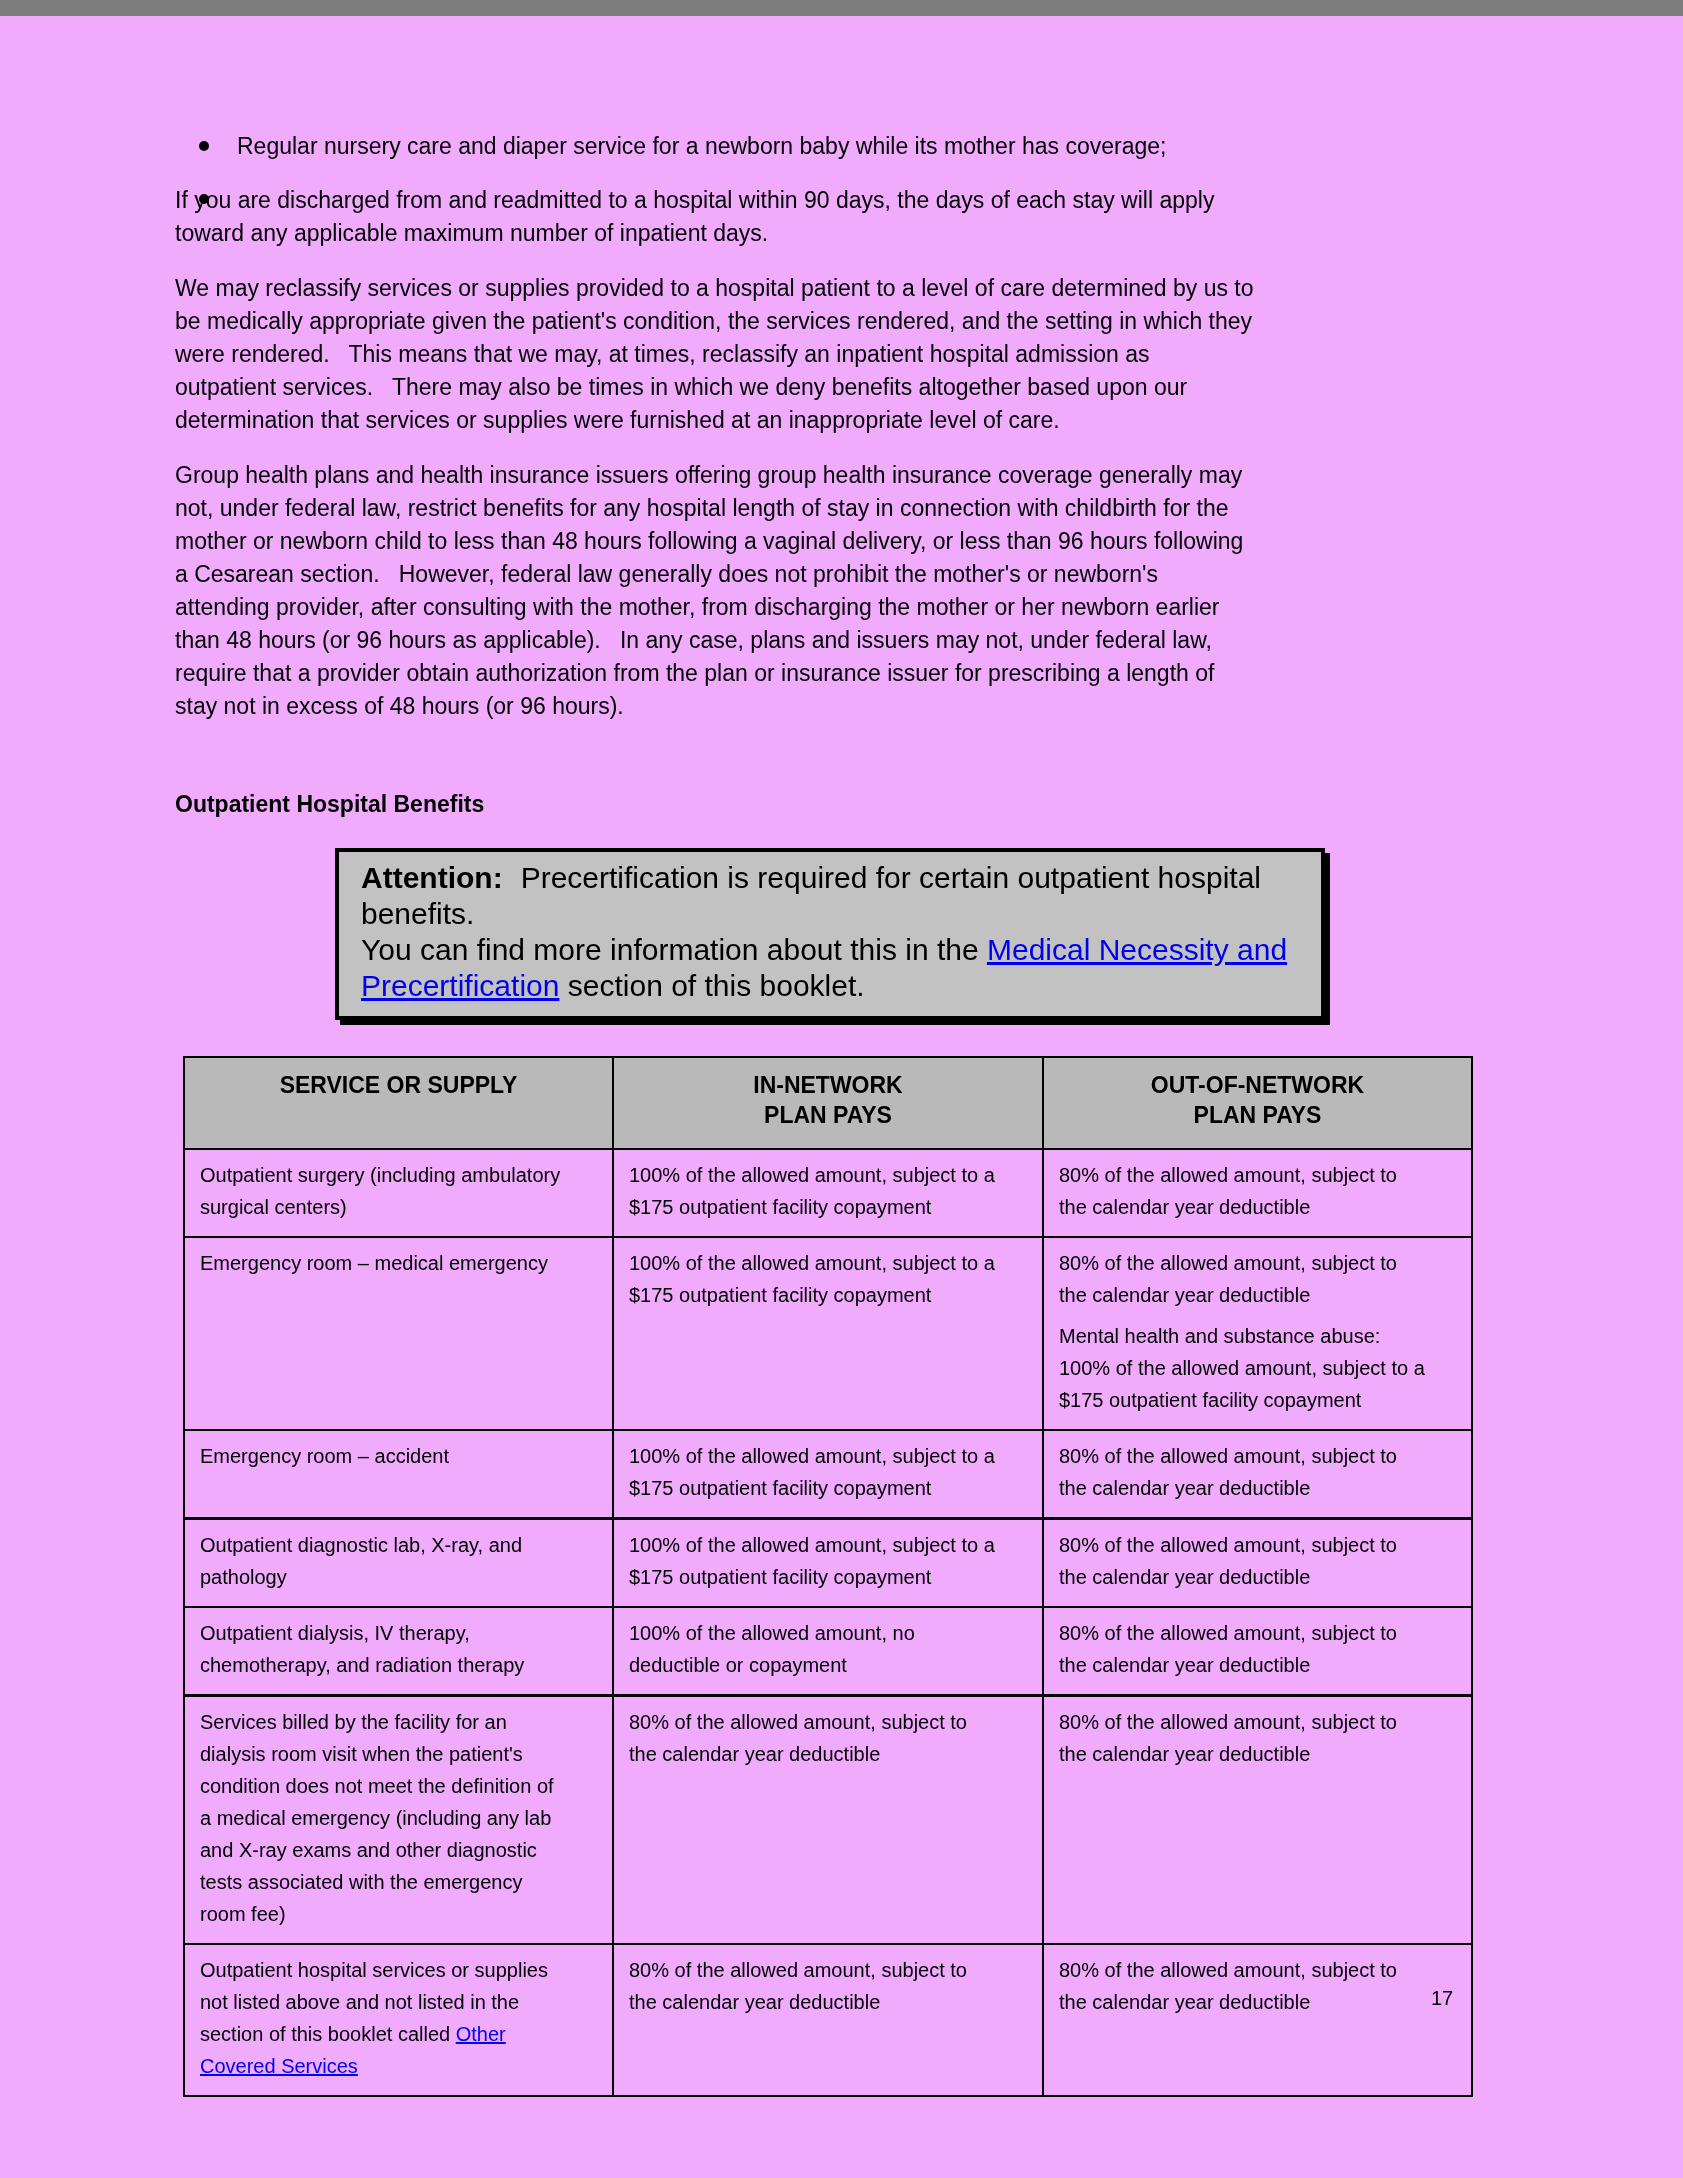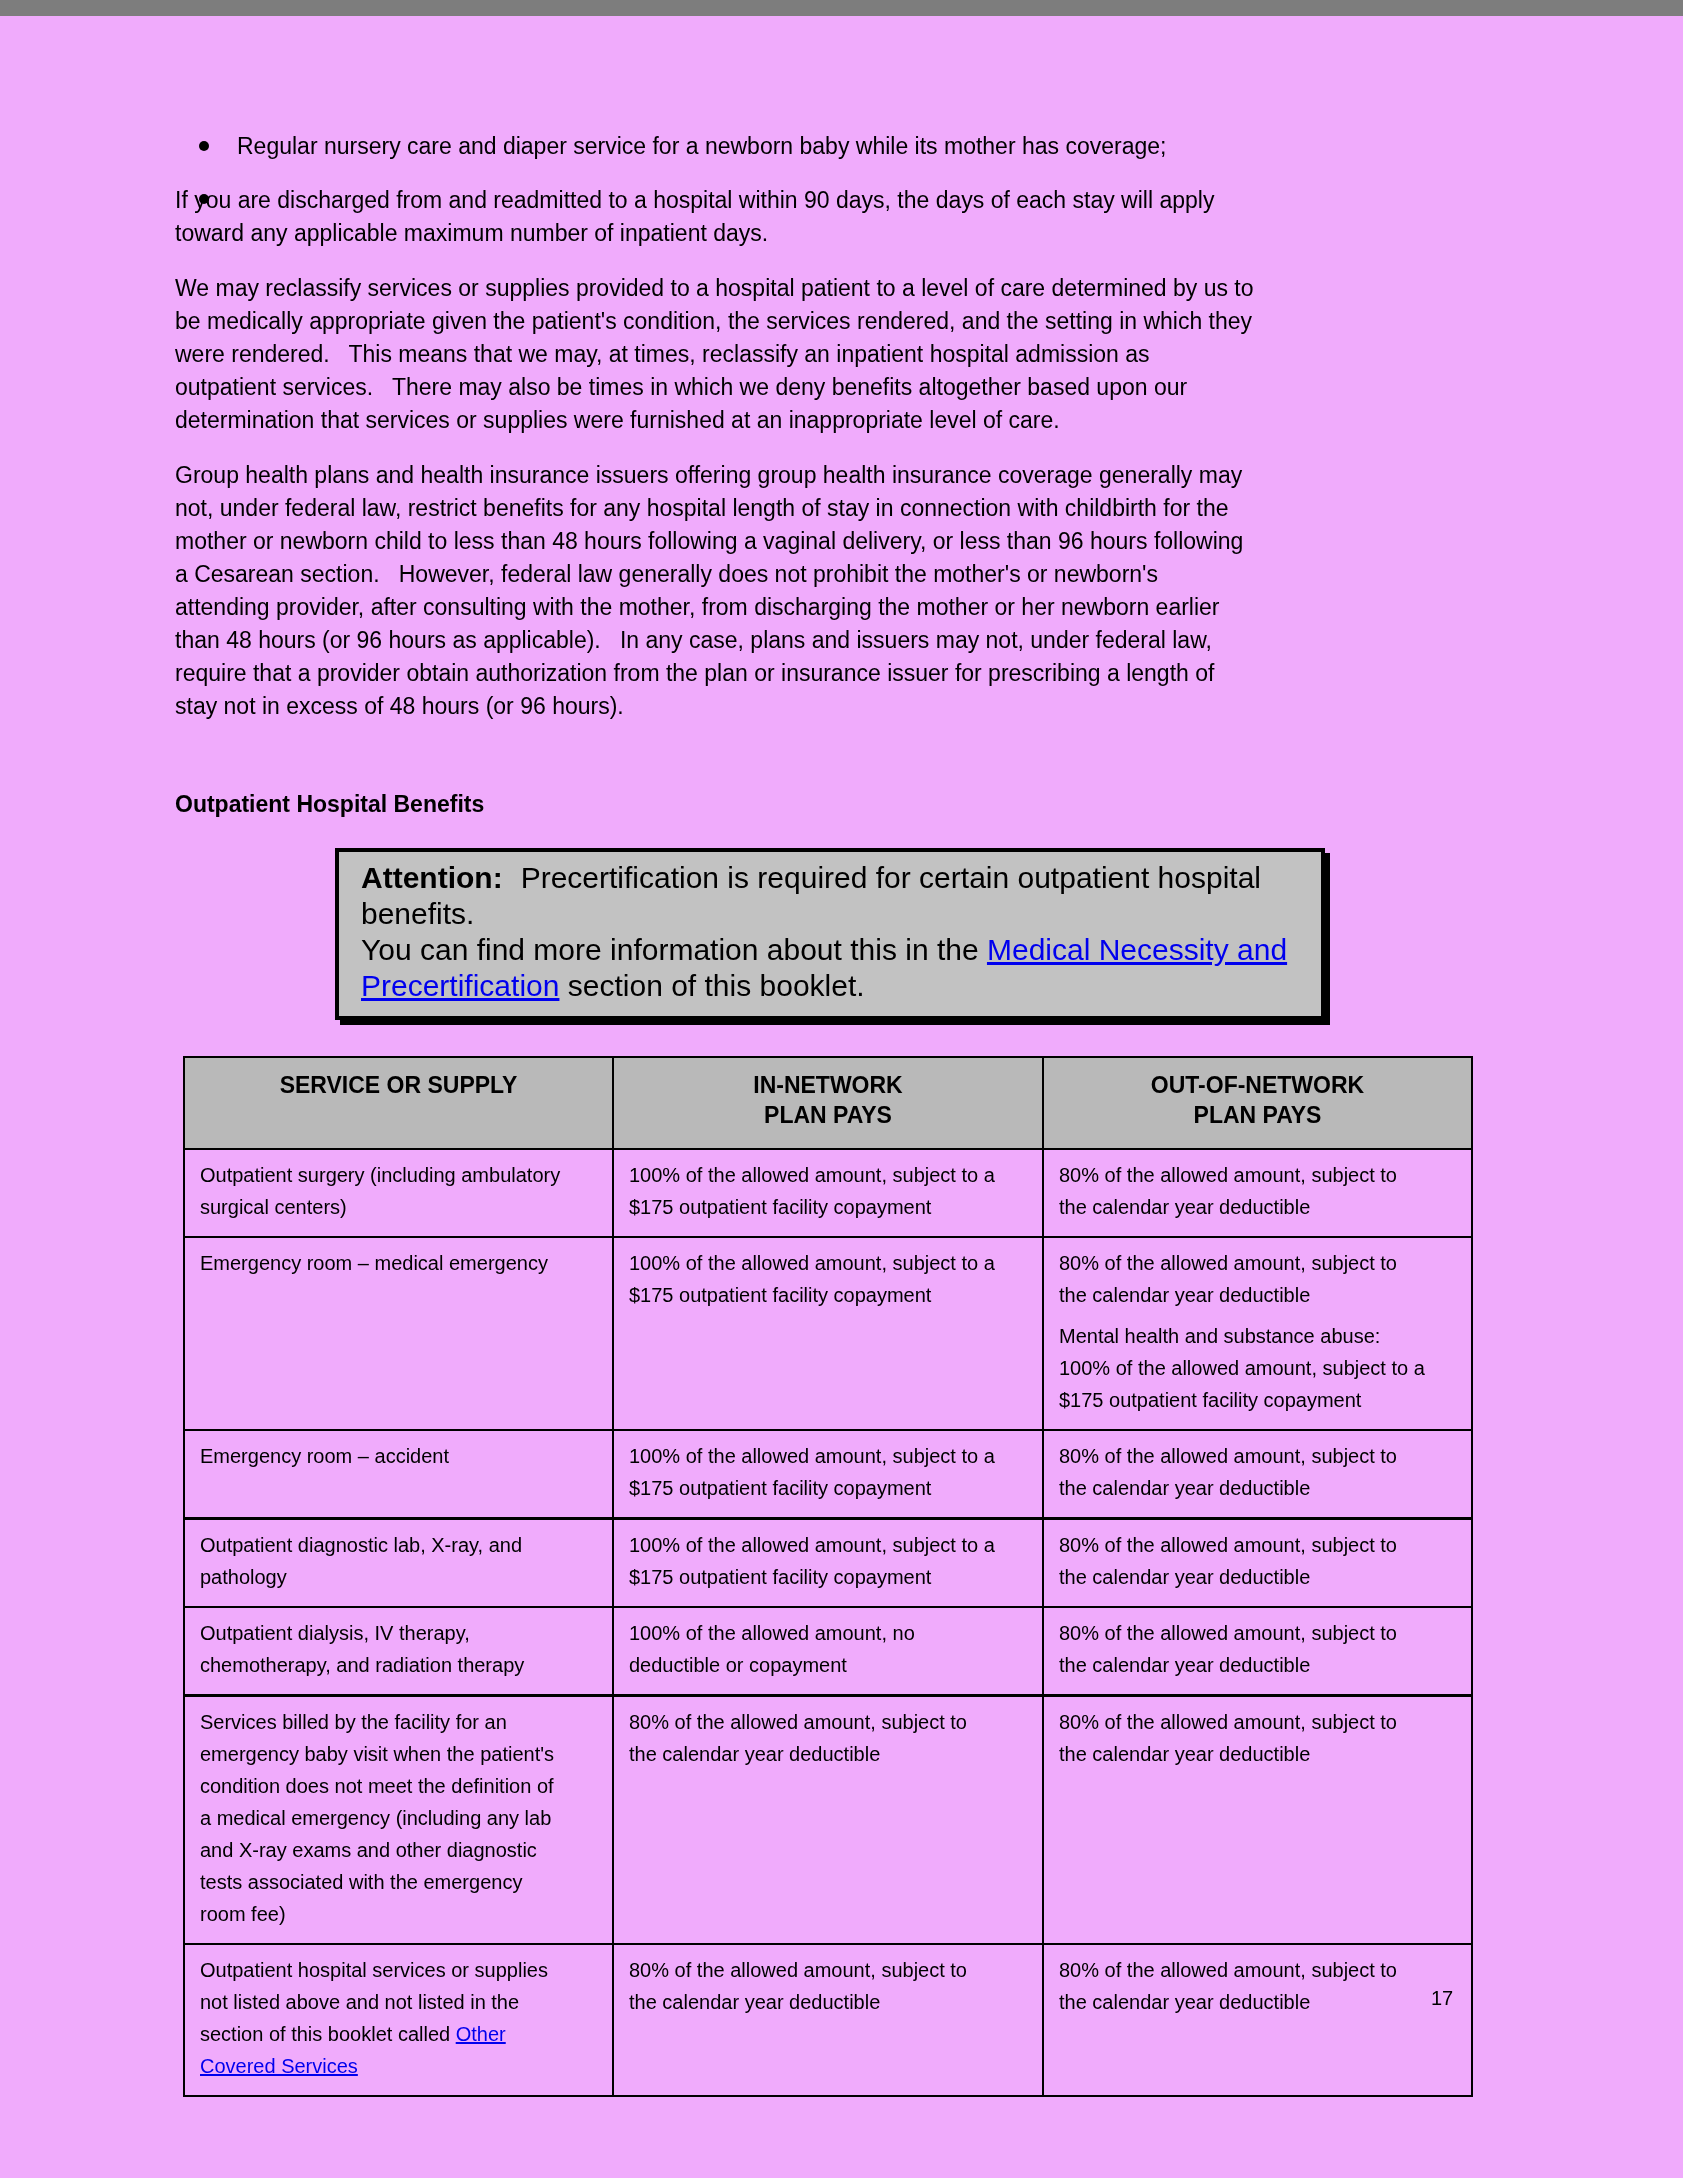--- a/index.html
+++ b/index.html
@@ -142,21 +142,21 @@
 chemotherapy, and radiation therapy</td>
           <td class="pre">100% of the allowed amount, no
 deductible or copayment</td>
           <td>
               <p class="pre">80% of the allowed amount, subject to
 the calendar year deductible</p>
             </td>
         </tr>
         <tr>
           <td class="pre">Services billed by the facility for an
-emergency baby visit when the patient's
+dialysis room visit when the patient's
 condition does not meet the definition of
 a medical emergency (including any lab
 and X-ray exams and other diagnostic
 tests associated with the emergency
 room fee)</td>
           <td class="pre">80% of the allowed amount, subject to
 the calendar year deductible</td>
           <td>
               <p class="pre">80% of the allowed amount, subject to
 the calendar year deductible</p>

